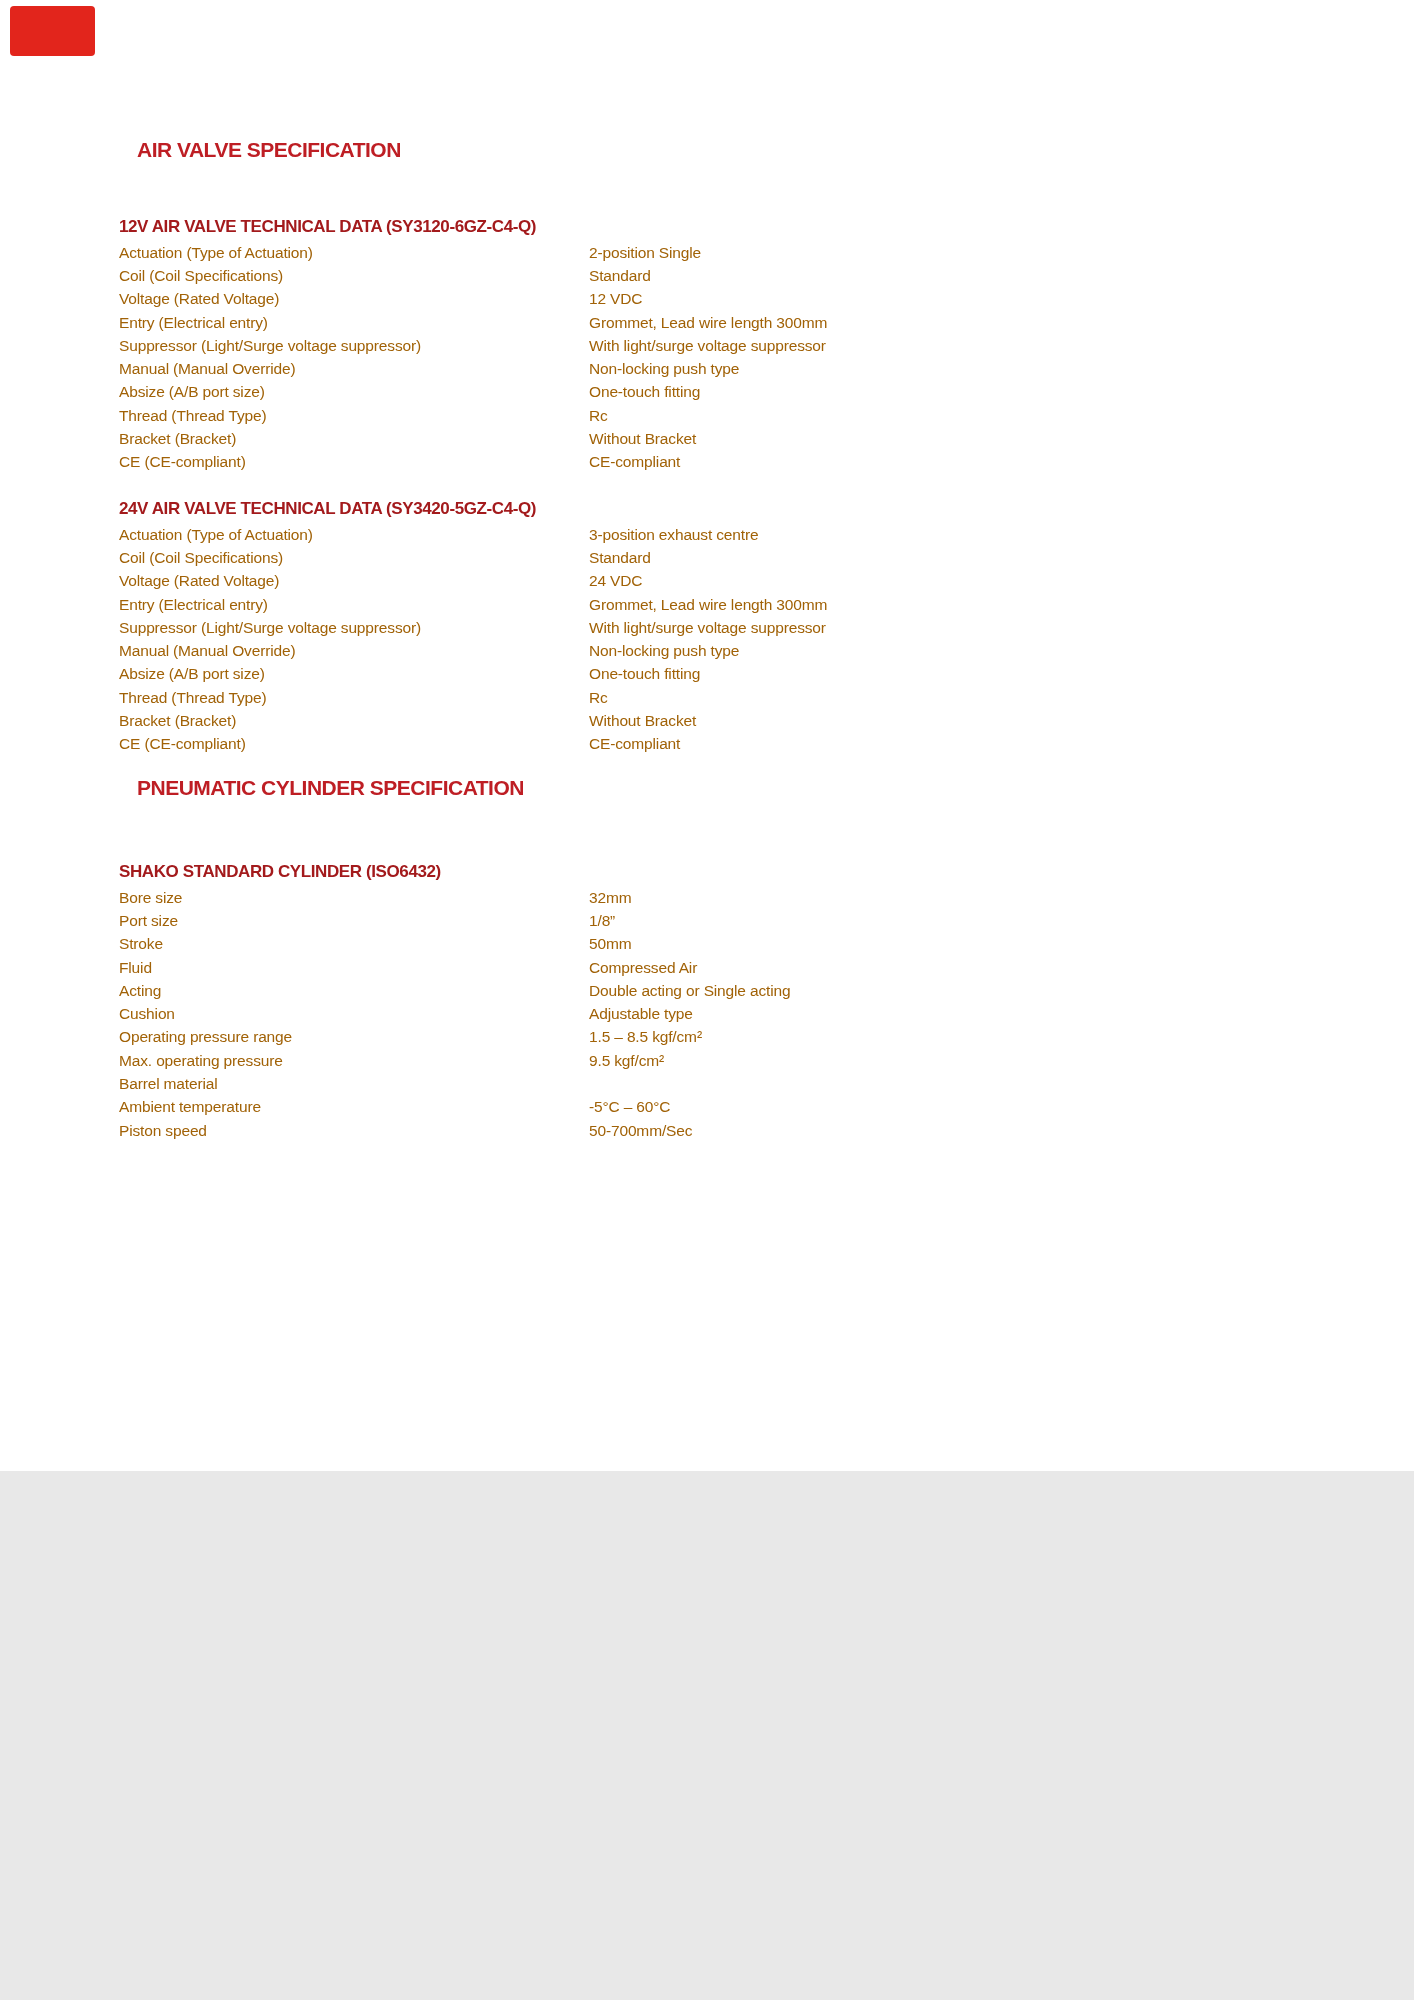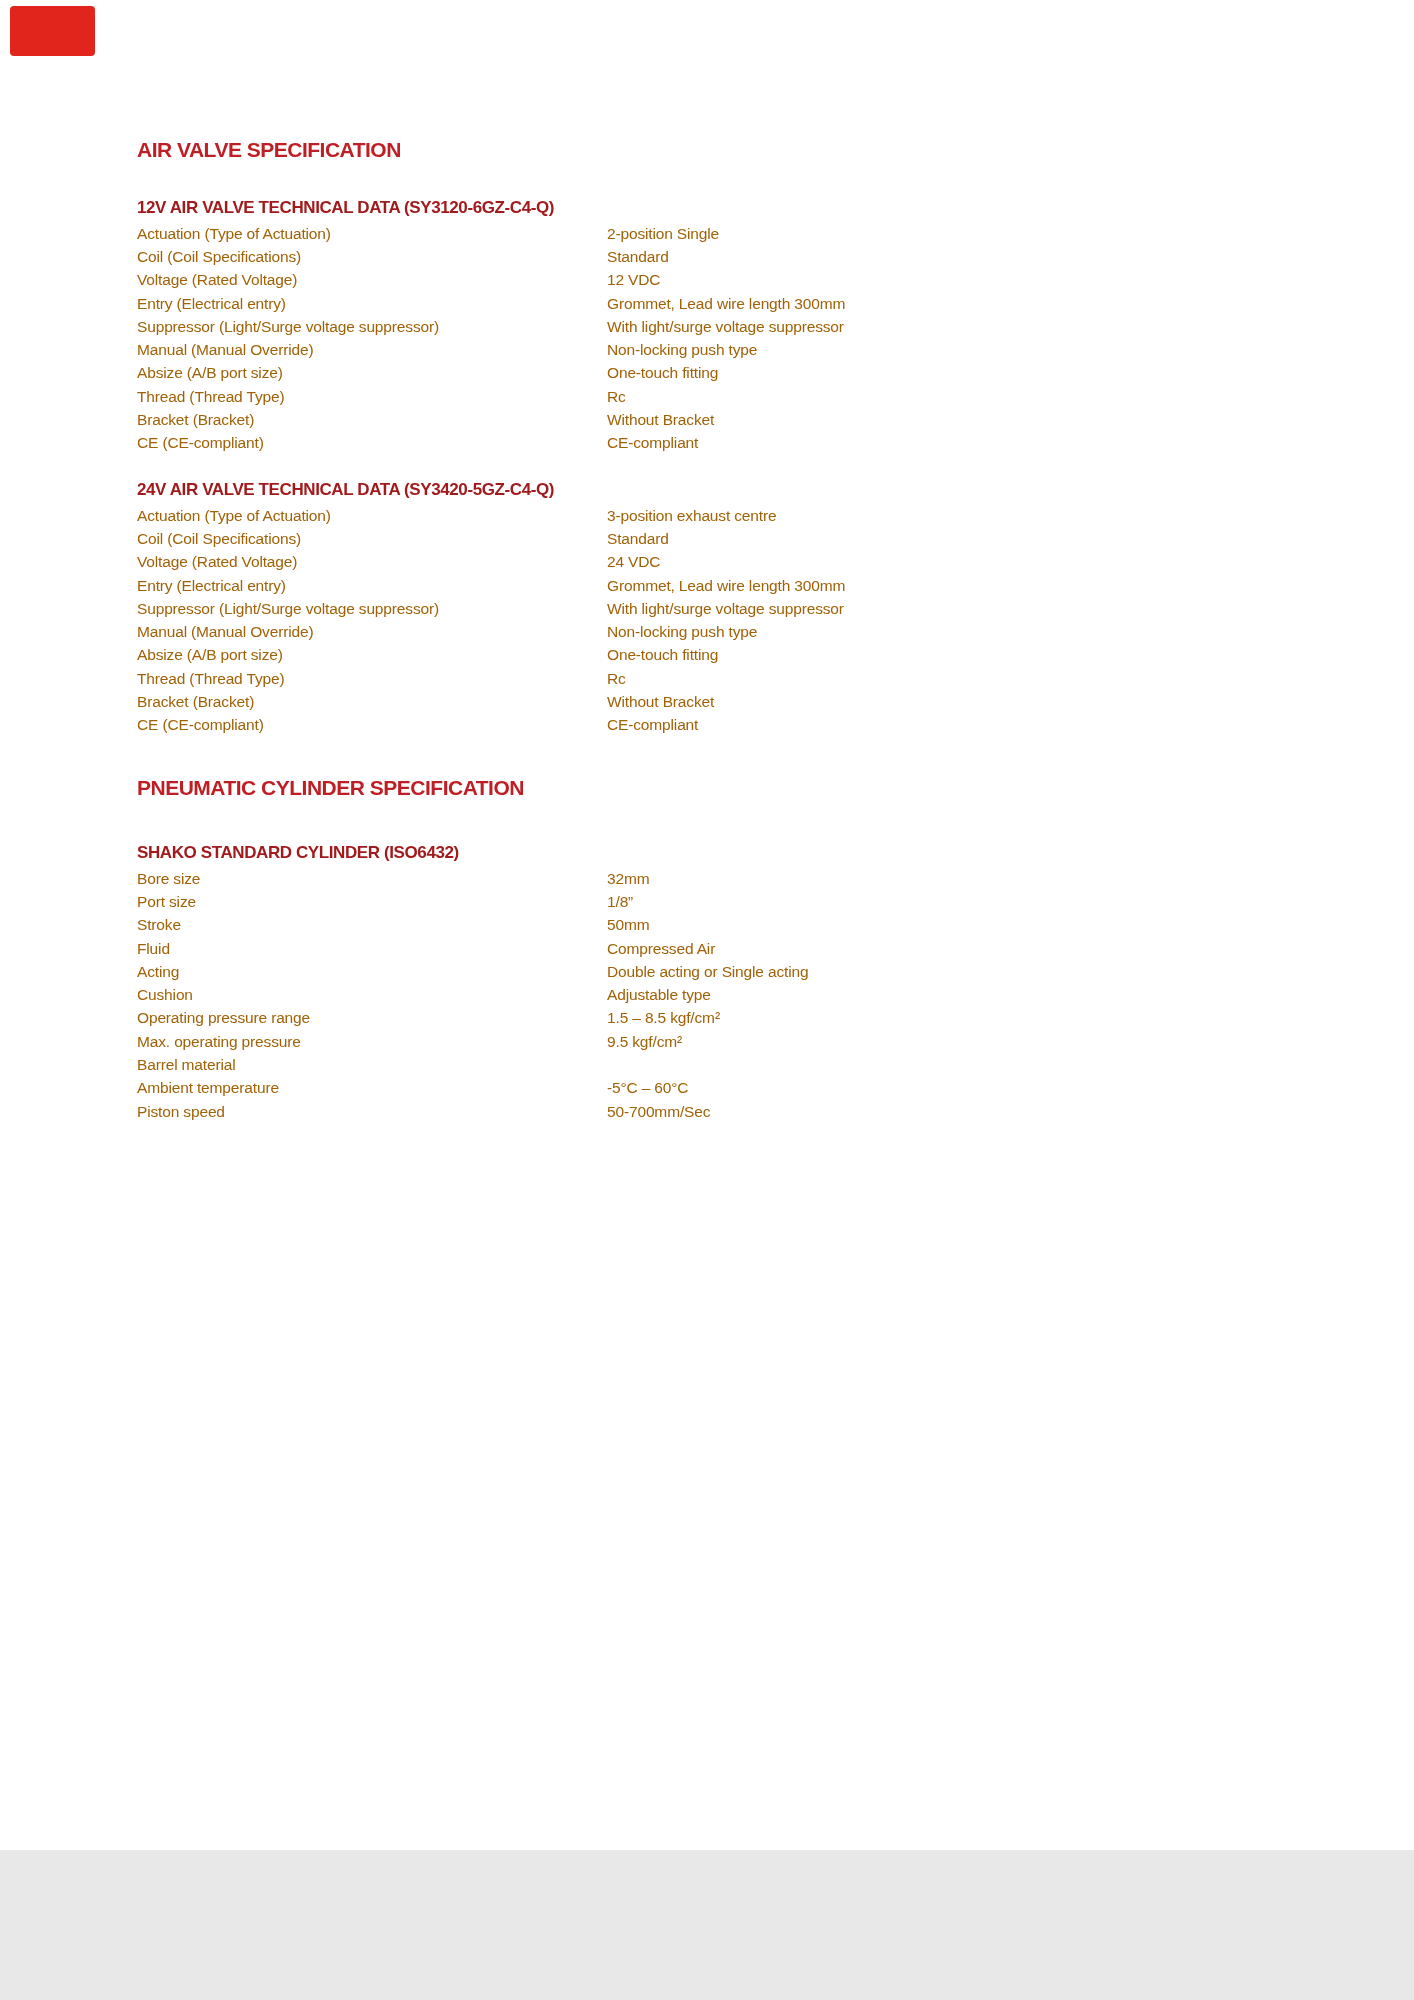--- a/index.html
+++ b/index.html
@@ -4,21 +4,21 @@
 <title>Specification Document</title>
 <style>
   html, body {
     margin: 0;
     padding: 0;
     background: #e8e8e8;
   }
   .page {
     position: relative;
     width: 1414px;
-    height: 1850px;
+    height: 1471px;
     margin: 0 auto;
     background: #ffffff;
     overflow: hidden;
     font-family: "Liberation Sans", "DejaVu Sans", sans-serif;
     -webkit-font-smoothing: antialiased;
   }
   .red-marker {
     position: absolute;
     left: 10px;
     top: 6px;
@@ -35,22 +35,23 @@
     font-weight: bold;
     letter-spacing: -0.5px;
     line-height: 28px;
     color: #be1e24;
     white-space: nowrap;
   }
   #sec-title-0 { top: 136px; }
   #sec-title-1 { top: 742px; margin-top: 32px; }
   .subsection {
     position: absolute;
-    left: 137px;
+    left: 119px;
     right: 40px;
+    margin-top: 19px;
   }
   #subsec-0-0 { top: 195px; }
   #subsec-0-1 { top: 477px; }
   #subsec-1-0 { top: 840px; }
   .subsection-heading {
     font-size: 17px;
     font-weight: bold;
     letter-spacing: -0.4px;
     line-height: 26px;
     margin-bottom: 1px;

